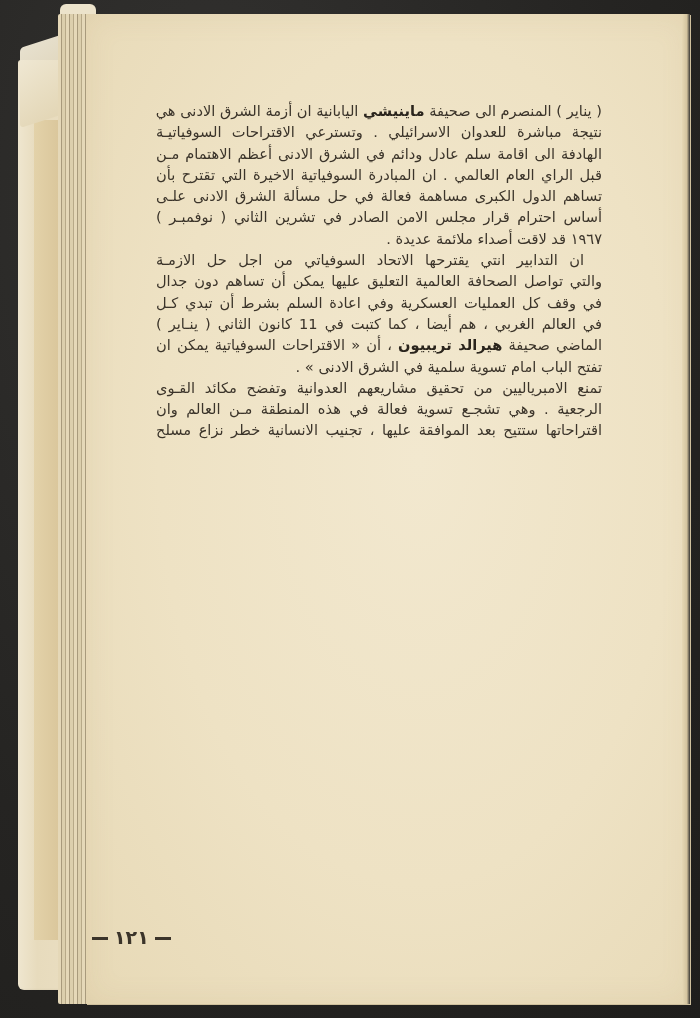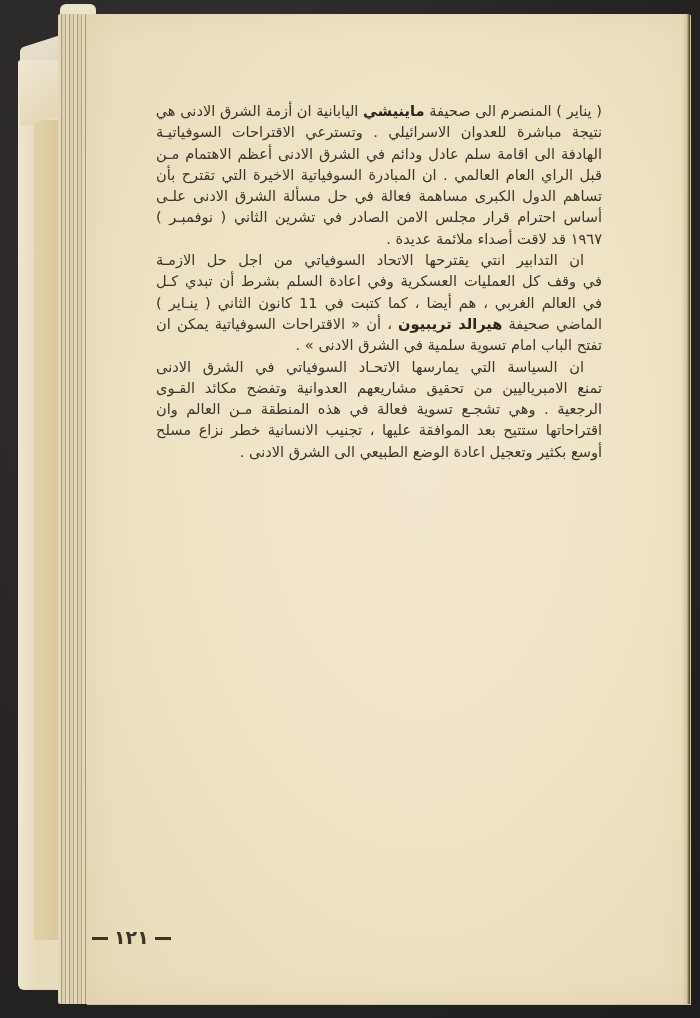--- a/index.html
+++ b/index.html
@@ -163,30 +163,29 @@
         <span class="line"><span>( يناير ) المنصرم الى صحيفة </span><span class="bold">ماينيشي</span><span> اليابانية ان أزمة الشرق الادنى هي</span></span>
         <span class="line"><span>نتيجة مباشرة للعدوان الاسرائيلي . وتسترعي الاقتراحات السوفياتيـة</span></span>
         <span class="line"><span>الهادفة الى اقامة سلم عادل ودائم في الشرق الادنى أعظم الاهتمام مـن</span></span>
         <span class="line"><span>قبل الراي العام العالمي . ان المبادرة السوفياتية الاخيرة التي تقترح بأن</span></span>
         <span class="line"><span>تساهم الدول الكبرى مساهمة فعالة في حل مسألة الشرق الادنى علـى</span></span>
         <span class="line"><span>أساس احترام قرار مجلس الامن الصادر في تشرين الثاني ( نوفمبـر )</span></span>
         <span class="line last"><span>١٩٦٧ قد لاقت أصداء ملائمة عديدة .</span></span>
       </div>
       <div>
         <span class="line indent"><span>ان التدابير انتي يقترحها الاتحاد السوفياتي من اجل حل الازمـة</span></span>
+        <span class="line"><span>والتي تواصل الصحافة العالمية التعليق عليها يمكن أن تساهم دون جدال</span></span>
         <span class="line"><span>في وقف كل العمليات العسكرية وفي اعادة السلم بشرط أن تبدي كـل</span></span>
         <span class="line"><span>في العالم الغربي ، هم أيضا ، كما كتبت في 11 كانون الثاني ( ينـاير )</span></span>
         <span class="line"><span>الماضي صحيفة </span><span class="bold">هيرالد تريبيون</span><span> ، أن « الاقتراحات السوفياتية يمكن ان</span></span>
         <span class="line last"><span>تفتح الباب امام تسوية سلمية في الشرق الادنى » .</span></span>
       </div>
       <div>
-        <span class="line indent"><span>ان السياسة التي يمارسها الاتحـاد السوفياتي في الشرق الادنى</span></span>
         <span class="line"><span>تمنع الامبرياليين من تحقيق مشاريعهم العدوانية وتفضح مكائد القـوى</span></span>
         <span class="line"><span>الرجعية . وهي تشجـع تسوية فعالة في هذه المنطقة مـن العالم وان</span></span>
         <span class="line"><span>اقتراحاتها ستتيح بعد الموافقة عليها ، تجنيب الانسانية خطر نزاع مسلح</span></span>
-        <span class="line last"><span>أوسع بكثير وتعجيل اعادة الوضع الطبيعي الى الشرق الادنى .</span></span>
       </div>
     </div>
 
   <div class="page-number">
     <span class="dash"></span><span>١٢١</span><span class="dash"></span>
   </div>
 </div>
 
 </body></html>

